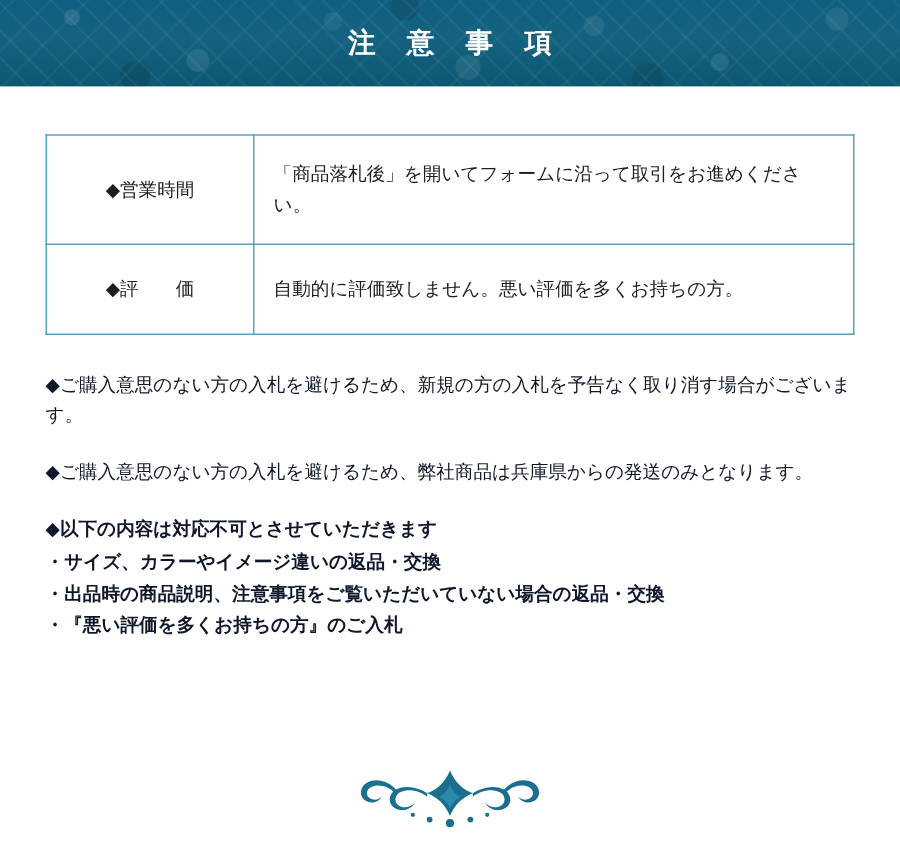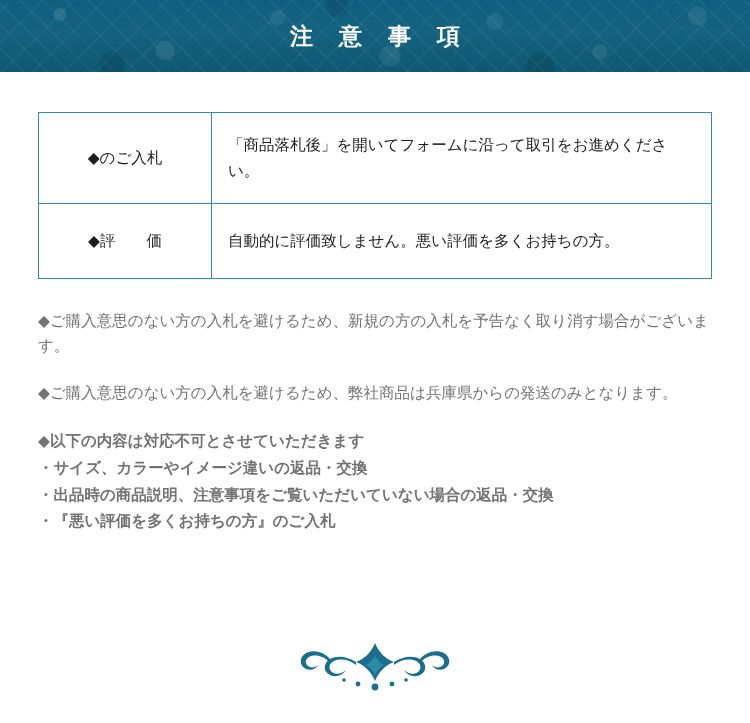--- a/index.html
+++ b/index.html
@@ -94,21 +94,21 @@
   .notice-table tr.row-2 td { height: 46px; }
 
   
   .paragraphs {
     margin-top: 30px;
     width: 684px;
   }
   .para {
     font-size: 15.5px;
     line-height: 1.62;
-    color: #737373;
+    color: #0f172a;
     margin: 0 0 22px 0;
     font-family: "DejaVu Sans", "Liberation Sans", sans-serif;
     white-space: pre-line;
   }
   .para.list-block { margin-bottom: 16px; line-height: 1.72; font-weight: bold; }
 
   
   .footer {
     position: absolute;
     left: 0;
@@ -129,21 +129,21 @@
 
   <div class="banner">
     <div class="banner-title">注 意 事 項</div>
   </div>
 
   <div class="content">
 
     <table class="notice-table">
       <tbody>
         <tr class="row-1">
-          <td class="label">◆のご入札</td>
+          <td class="label">◆営業時間</td>
           <td class="value">「商品落札後」を開いてフォームに沿って取引をお進めください。</td>
         </tr>
         <tr class="row-2">
           <td class="label">◆評　　価</td>
           <td class="value">自動的に評価致しません。悪い評価を多くお持ちの方。</td>
         </tr>
       </tbody>
     </table>
 
     <div class="paragraphs">

